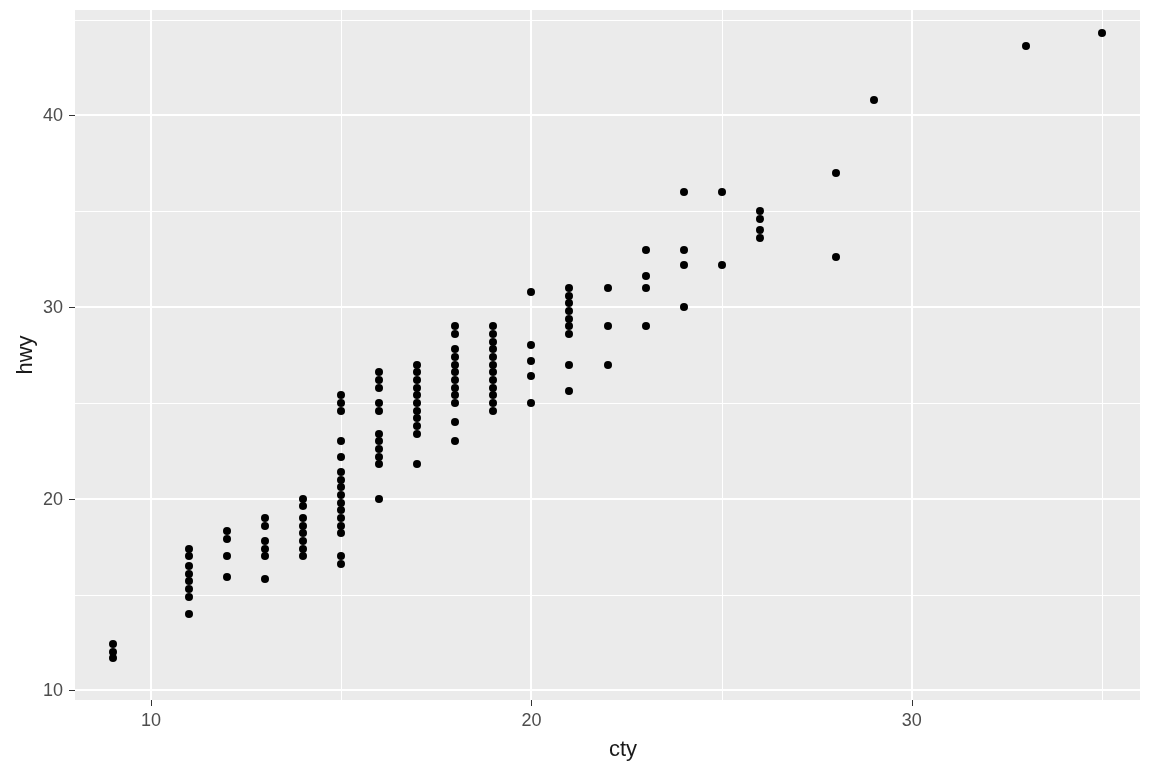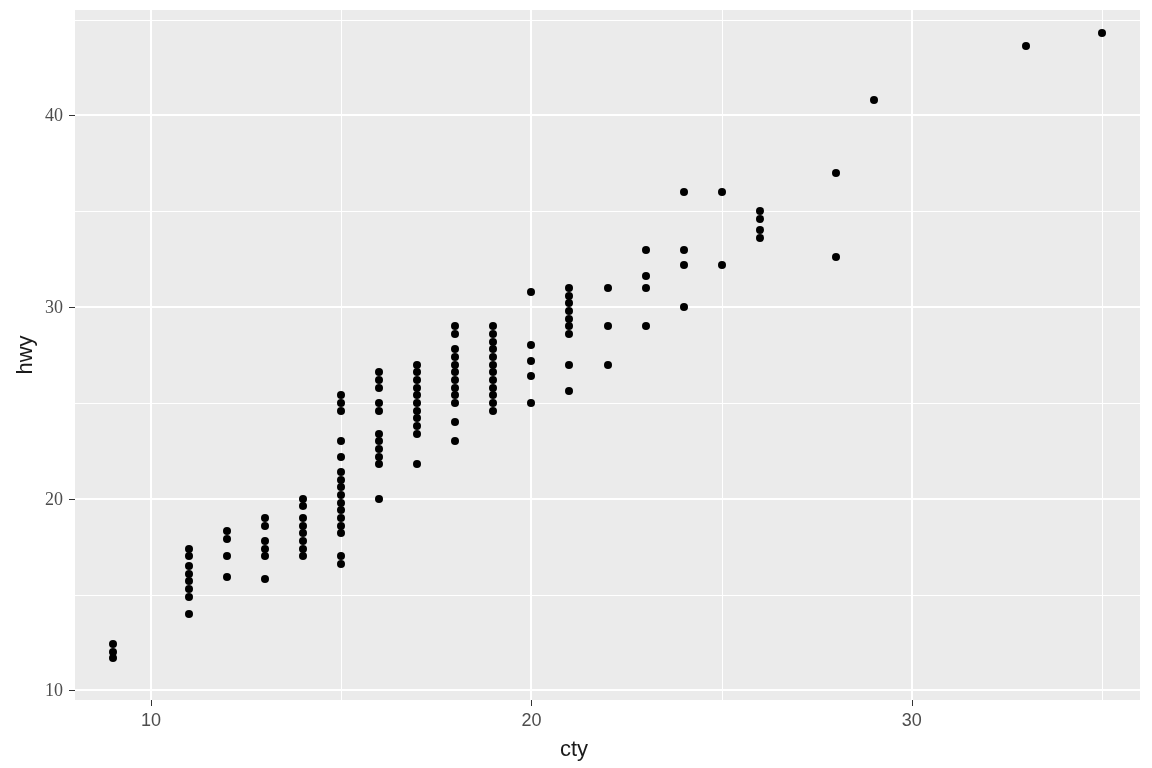--- a/index.html
+++ b/index.html
@@ -34,21 +34,21 @@
   }
   .tick.x { width: 1px; height: 6px; }
   .tick.y { width: 6px; height: 1px; }
   .tick-label {
     position: absolute;
     font-size: 18px;
     color: #4d4d4d;
     white-space: nowrap;
   }
   .tick-label.x { transform: translate(-50%, 0); }
-  .tick-label.y { transform: translate(-100%, -50%); text-align: left; font-family: Liberation Serif, serif; }
+  .tick-label.y { transform: translate(-100%, -50%); text-align: left; }
   .axis-title {
     position: absolute;
     font-size: 22px;
     color: #1a1a1a;
   }
   .axis-title.x { transform: translate(-50%, 0); }
   .axis-title.y { transform: translate(-50%, -50%) rotate(-90deg); }
   .point {
     position: absolute;
     width: 8px;
@@ -199,21 +199,21 @@
       <div class="point" style="left: 684.643px; top: 228.083px;"></div>
       <div class="point" style="left: 684.643px; top: 220.417px;"></div>
       <div class="point" style="left: 684.643px; top: 208.917px;"></div>
       <div class="point" style="left: 684.643px; top: 201.25px;"></div>
       <div class="point" style="left: 760.714px; top: 247.25px;"></div>
       <div class="point" style="left: 760.714px; top: 162.917px;"></div>
       <div class="point" style="left: 798.75px; top: 90.0833px;"></div>
       <div class="point" style="left: 950.893px; top: 36.4167px;"></div>
       <div class="point" style="left: 1026.96px; top: 23px;"></div>
     </div>
-  <div class="axis-title x" id="xlab" style="left: 574px; top: 736px;">cty</div>
+  <div class="axis-title x" id="xlab" style="left: 623px; top: 736px;">cty</div>
   <div class="axis-title y" id="ylab" style="left: 25px; top: 355px;">hwy</div>
 <div class="tick x" style="left: 151.071px; top: 700px;"></div>
     <div class="tick-label x" style="left: 151.071px; top: 710px;">10</div>
     <div class="tick x" style="left: 531.429px; top: 700px;"></div>
     <div class="tick-label x" style="left: 531.429px; top: 710px;">20</div>
     <div class="tick x" style="left: 911.786px; top: 700px;"></div>
     <div class="tick-label x" style="left: 911.786px; top: 710px;">30</div>
     <div class="tick y" style="left: 69px; top: 690.417px;"></div>
     <div class="tick-label y" style="left: 63px; top: 690.417px;">10</div>
     <div class="tick y" style="left: 69px; top: 498.75px;"></div>

